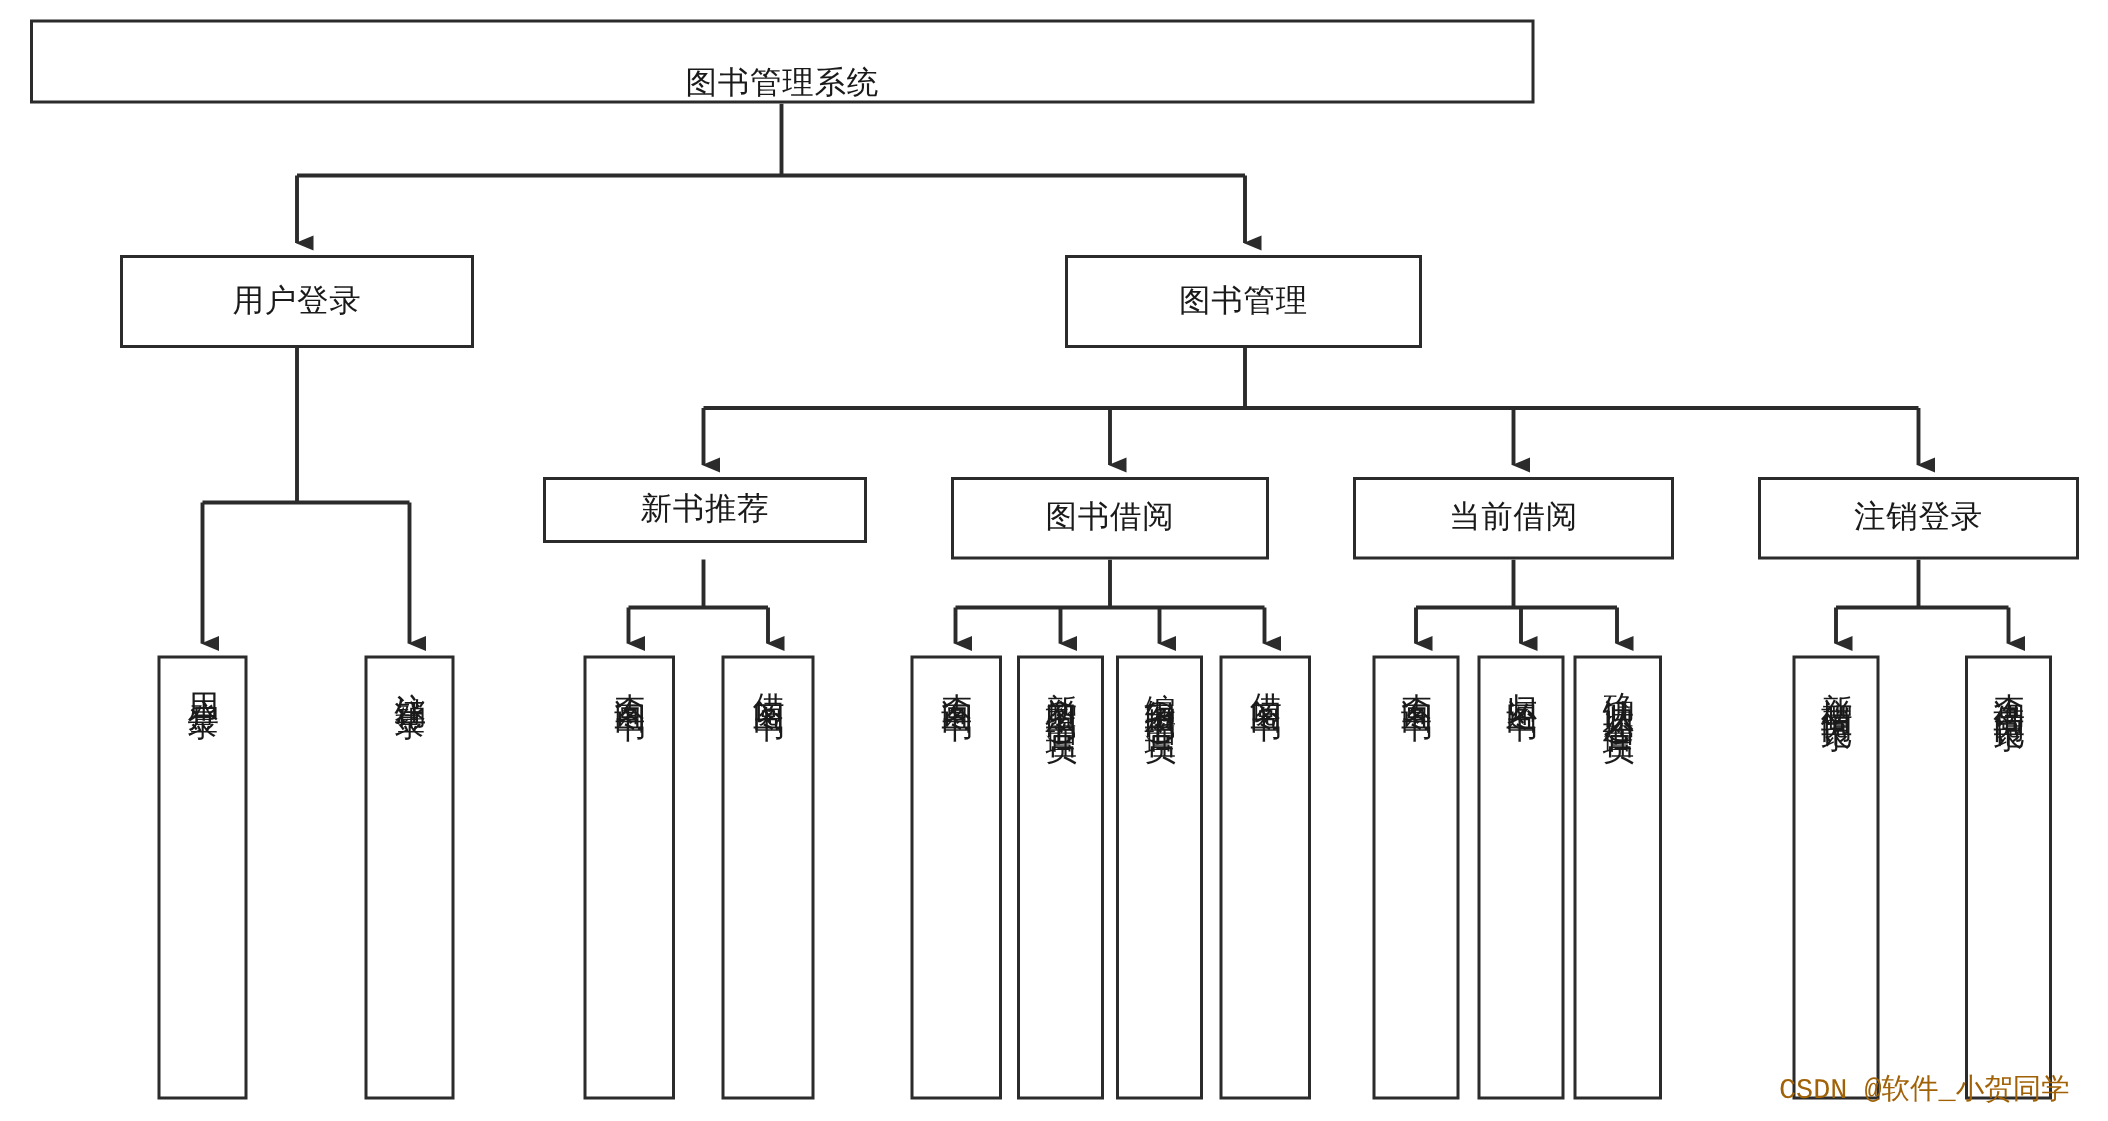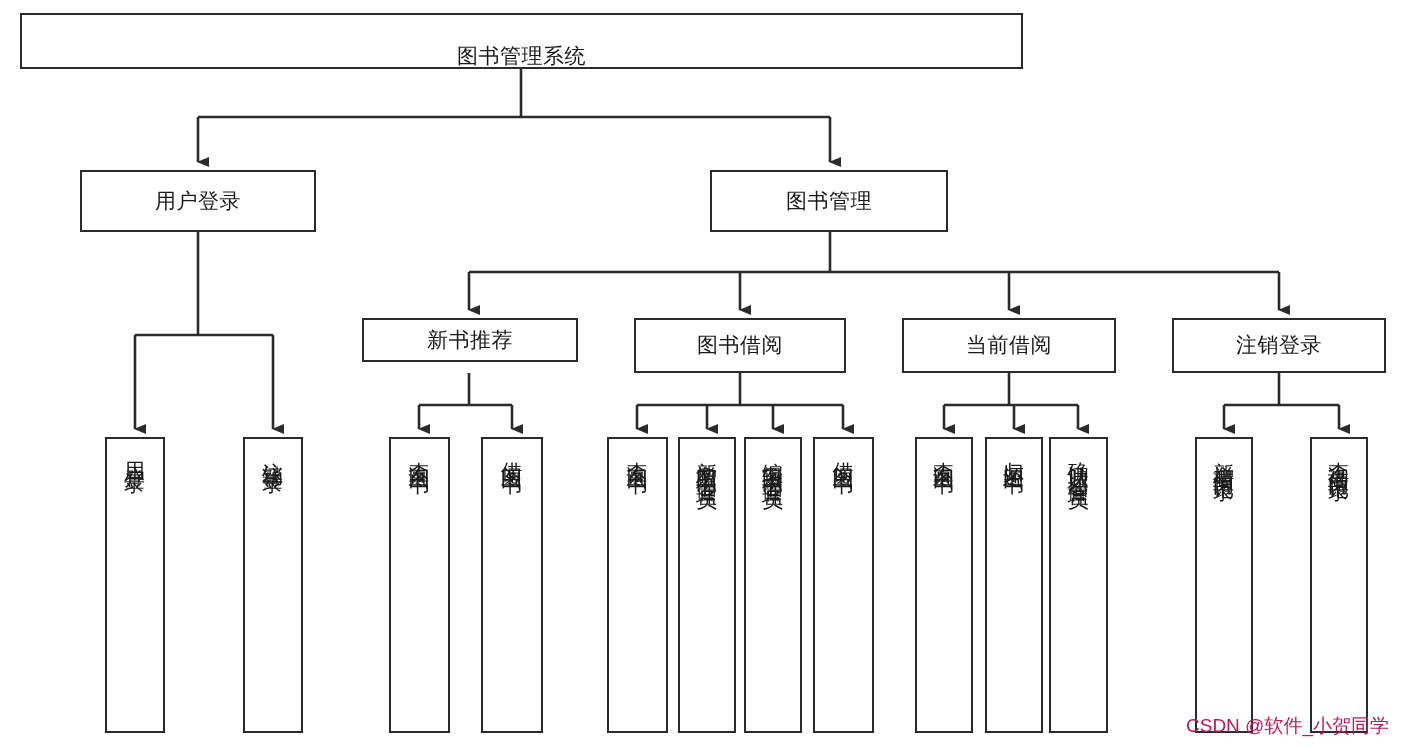--- a/index.html
+++ b/index.html
@@ -58,23 +58,23 @@
     text-orientation: upright;
     letter-spacing: 4px;
     line-height: 1.0;
     white-space: nowrap;
   }
   #watermark {
     position: absolute;
     left: 1186px;
     top: 713px;
     font-size: 19px;
-    color: #be185d;
+    color: #a16207;
     white-space: nowrap;
-    font-family: Liberation Sans, sans-serif;
+    font-family: Liberation Mono, monospace;
   }
 </style>
 </head>
 <body>
 
 <div id="diagram-root">
 
   <svg id="edge-layer" viewBox="0 0 1405 747" width="1405" height="747" xmlns="http://www.w3.org/2000/svg">
     <defs>
       <marker id="arrow" viewBox="0 0 12 12" refX="6" refY="11" markerWidth="12" markerHeight="12" orient="auto-start-reverse" markerUnits="userSpaceOnUse">

